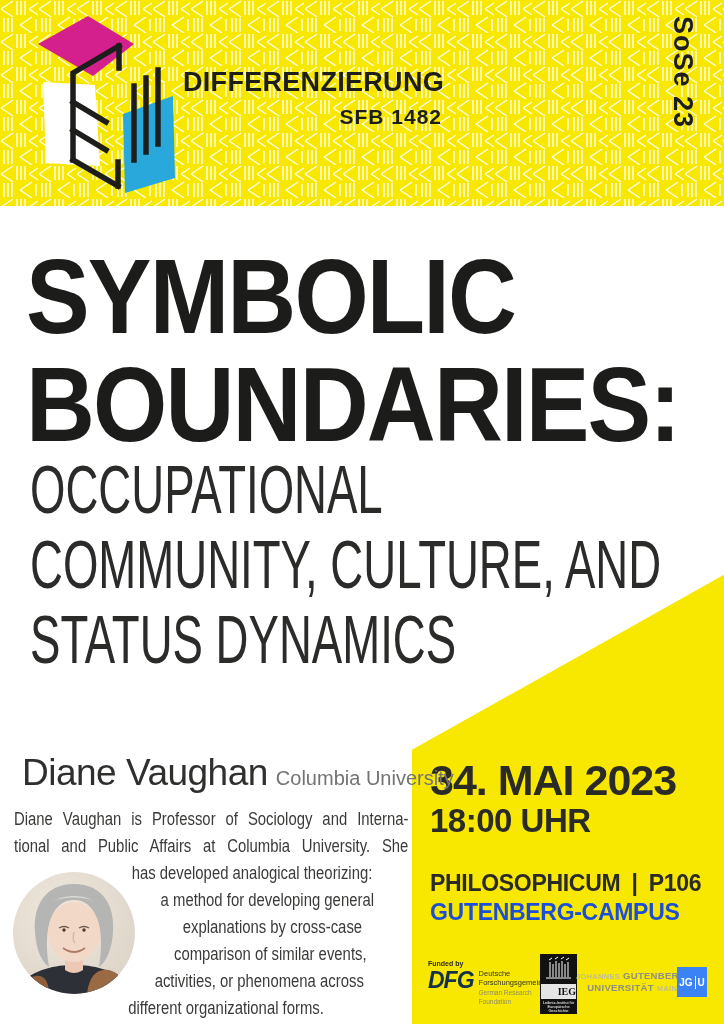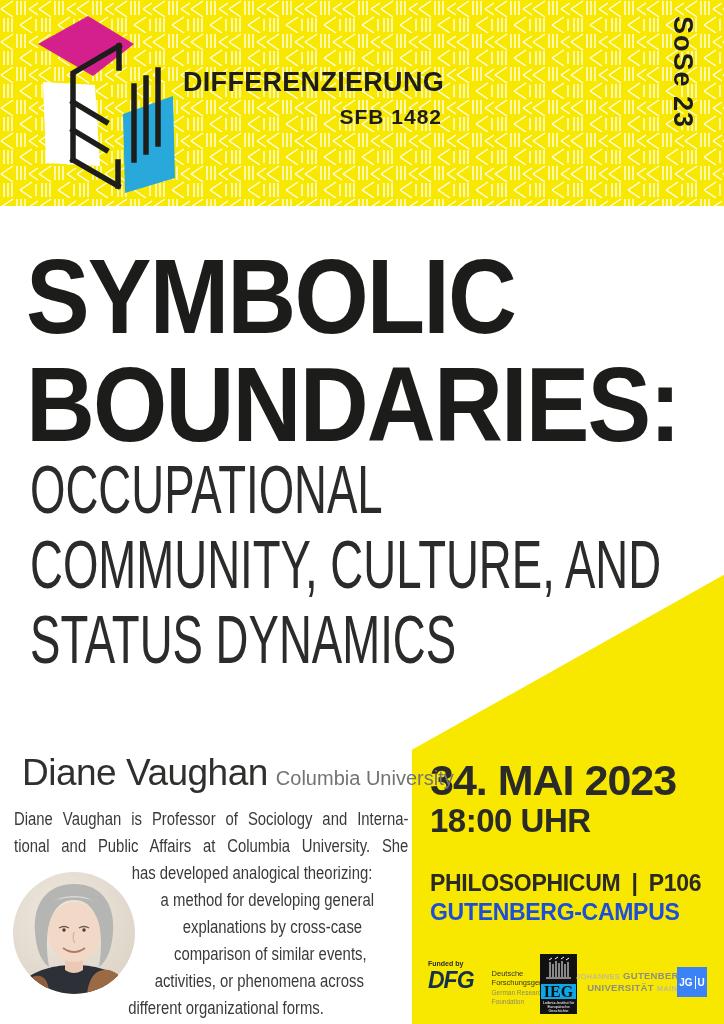--- a/index.html
+++ b/index.html
@@ -58,27 +58,27 @@
   }
   .event-panel .date{ position:absolute; left:430px; top:196px; font-size:43px; font-weight:bold; letter-spacing:-1px; color:#2A2A26; white-space:nowrap; }
   .event-panel .time{ position:absolute; left:430px; top:242px; font-size:33px; font-weight:bold; letter-spacing:-0.5px; color:#2A2A26; }
   .event-panel .room{ position:absolute; left:430px; top:310px; font-size:23px; font-weight:bold; letter-spacing:-0.3px; color:#2A2A26; word-spacing:5px; white-space:nowrap; }
   .event-panel .campus{ position:absolute; left:430px; top:339px; font-size:23px; font-weight:bold; letter-spacing:-0.3px; color:#1d4ed8; }
   
   .dfg{ position:absolute; left:428px; top:400px; width:115px; color:#2B2B2B; }
   .dfg .funded{ font-size:7px; font-weight:bold; margin-bottom:2px; }
   .dfg .row{ display:flex; align-items:flex-start; }
   .dfg .acronym{ font-size:23px; font-weight:bold; color:#13304C; line-height:22px; letter-spacing:-1px; font-style:italic; }
-  .dfg .org{ margin-left:18px; padding-top:1px; }
+  .dfg .org{ margin-left:5px; padding-top:1px; }
   .dfg .org div{ font-size:7.5px; line-height:8.5px; color:#33332F; }
   .dfg .org .sub{ font-size:6.5px; color:#8C8B68; margin-top:2px; }
   .ieg{ position:absolute; left:540px; top:394px; width:37px; }
   .ieg .building{ display:block; }
-  .ieg .band{ background:#0ea5e9; border:1.5px solid #111; border-top:none; text-align:center;
-              font-family:"Liberation Serif", serif; font-weight:bold; font-size:16px; line-height:15px; color:#111; }
+  .ieg .band{ background:#e5e5e5; border:1.5px solid #111; border-top:none; text-align:right;
+              font-family:"Liberation Serif", serif; font-weight:bold; font-size:10px; line-height:15px; color:#111; }
   .ieg .strip{ background:#111; color:#fff; font-size:4px; line-height:4px; text-align:center; padding:1px 0; }
   .uni-text{ position:absolute; left:576px; top:410px; width:106px; text-align:right;
              font-size:9.5px; font-weight:bold; line-height:11px; letter-spacing:0.3px; white-space:nowrap; }
   .uni-text .light{ color:#C2BD93; font-size:7.5px; }
   .uni-text .dark{ color:#8F8E84; }
   .jgu-box{ position:absolute; left:677px; top:407px; width:30px; height:30px; background:#3b82f6;
             display:flex; align-items:center; justify-content:center; color:#fff; font-size:10px; font-weight:bold; }
   .jgu-box .bar{ display:inline-block; width:1px; height:13px; background:#fff; margin:0 2px; }
 </style>
 </head>

